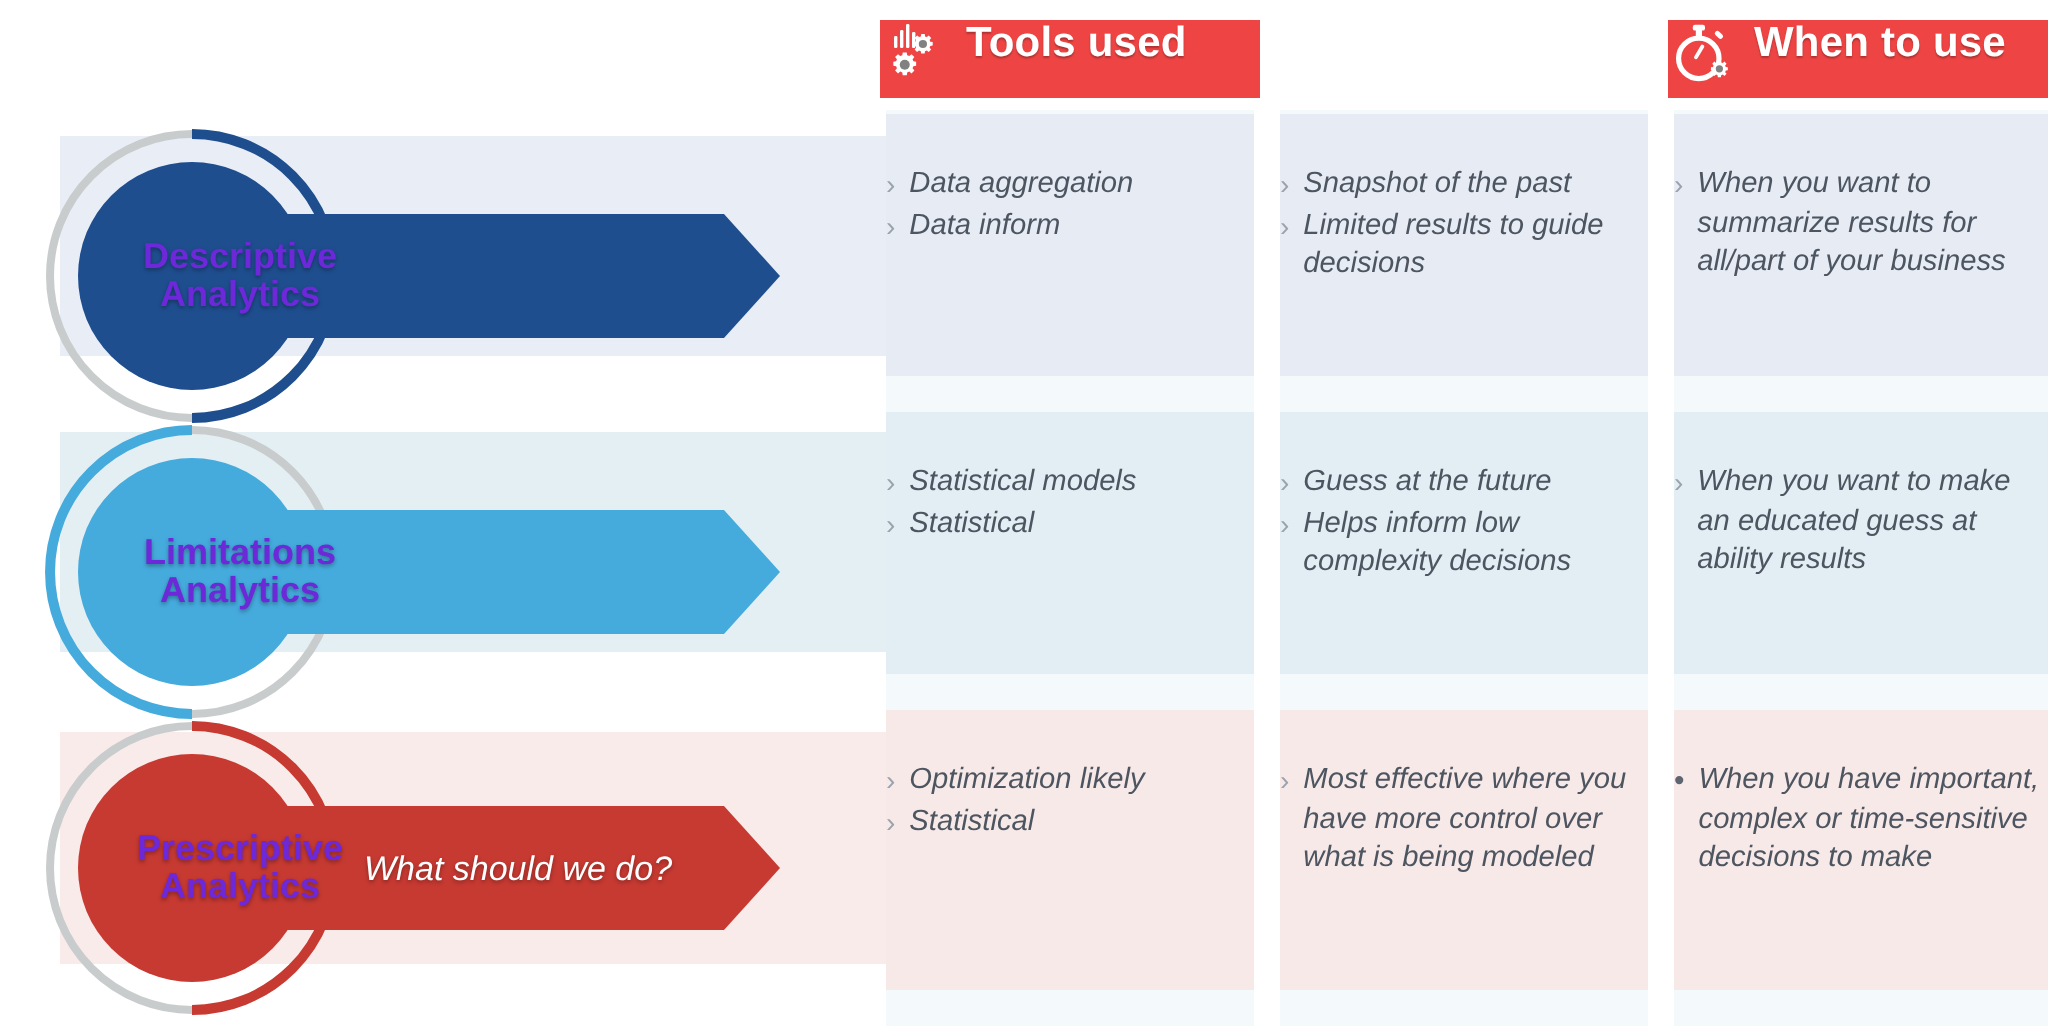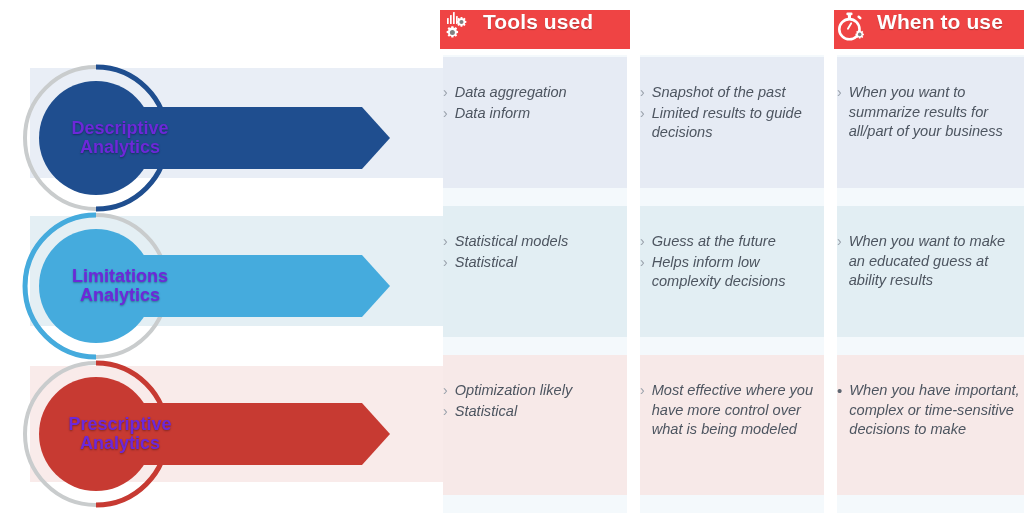--- a/index.html
+++ b/index.html
@@ -356,20 +356,21 @@
     </svg>
   </div>
   <div class="banner b3">
     <svg class="shape" viewBox="0 0 330 62" preserveAspectRatio="none" aria-hidden="true">
       <path d="M0 0 H302 L330 31 L302 62 H0 Z" fill="#c73a32"></path>
     </svg>
     <div class="title">
       <span>Prescriptive</span><br>
       <span>Analytics</span>
     </div>
+    <div class="question">What should we do?</div>
   </div>
 
   <div class="cell" style="left:443px;top:381px;width:184px;">
     <ul>
         <li>
           <span class="bul">›</span>
           <span class="txt">Optimization likely</span>
         </li>
         <li>
           <span class="bul">›</span>

